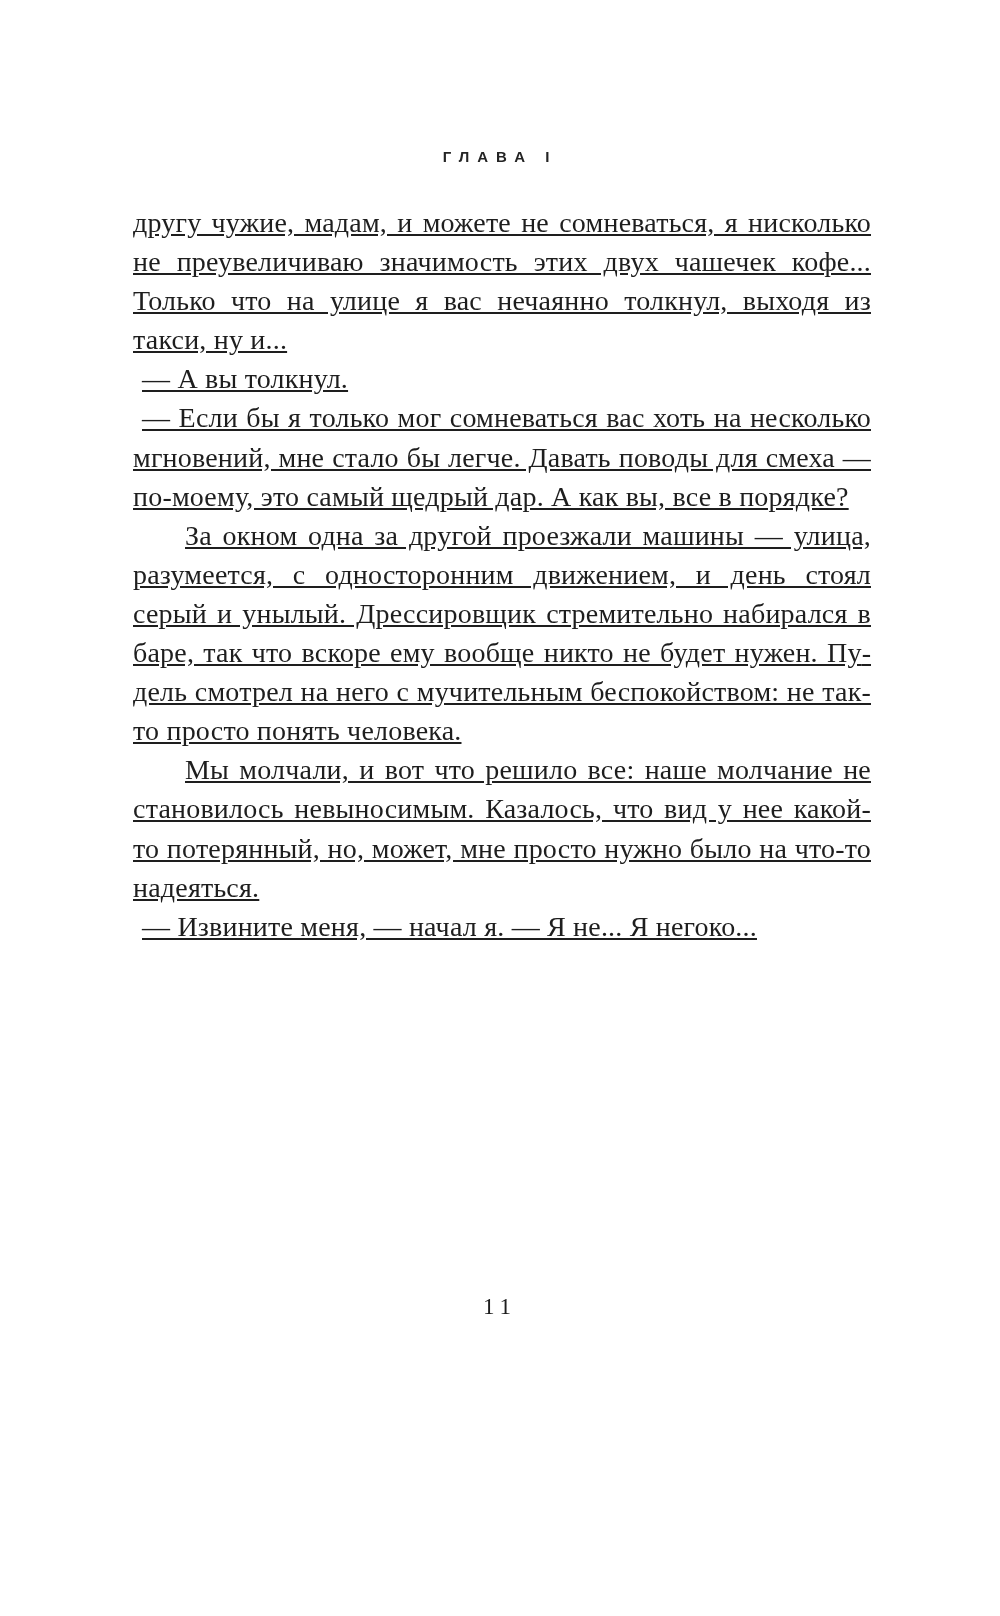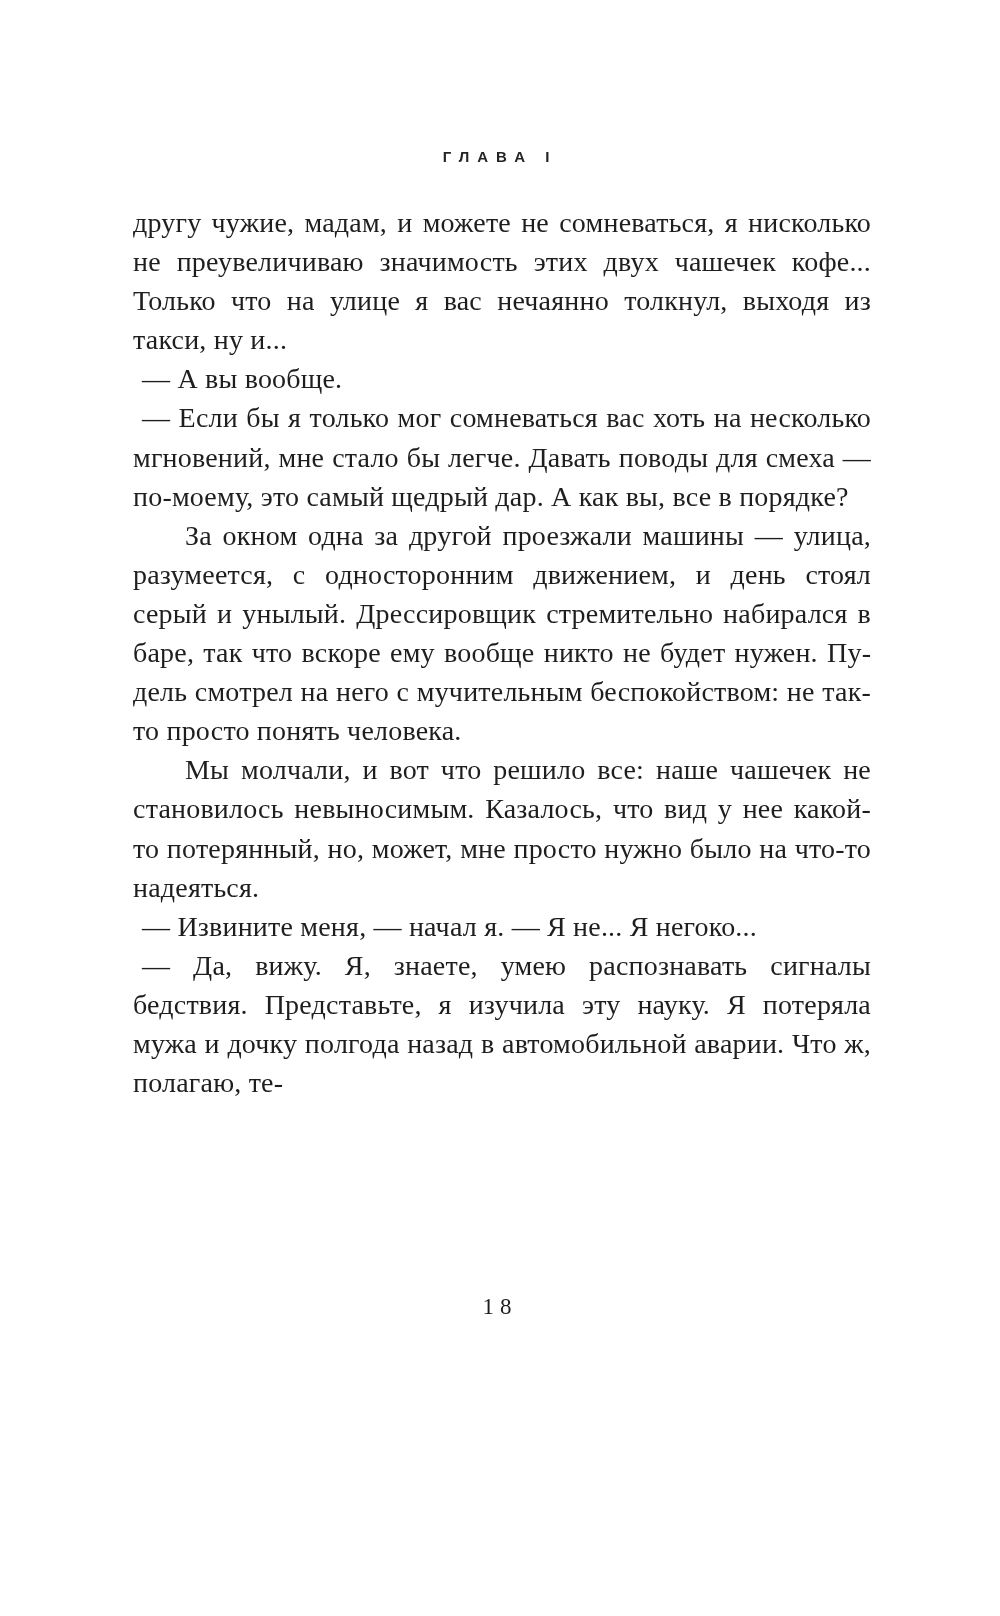--- a/index.html
+++ b/index.html
@@ -36,20 +36,21 @@
     width: 738px;
     font-size: 28px;
     line-height: 39.1px;
     text-align: justify;
     letter-spacing: 0.2px;
   }
   .text-block p {
     margin: 0;
     padding: 0;
     hyphens: manual;
+    text-decoration: underline;
     -webkit-hyphens: manual;
   }
   p.cont      { text-indent: 0; }
   p.dialogue  { text-indent: 9px; }
   p.narrative { text-indent: 52px; }
   .page-number {
     position: absolute;
     top: 1294px;
     left: 0;
     width: 100%;
@@ -61,23 +62,22 @@
 </style>
 </head>
 <body>
 
 <div class="page">
 
   <div class="chapter-header">ГЛАВА I</div>
 
   <div class="text-block">
     <p class="cont">другу чужие, мадам, и можете не сомневаться, я нисколько не преувеличиваю значимость этих двух чашечек кофе... Только что на улице я вас нечаянно толкнул, выходя из такси, ну и...</p>
-    <p class="dialogue">— А вы вообще.</p>
+    <p class="dialogue">— А вы толкнул.</p>
     <p class="dialogue">— Если бы я только мог сомневаться вас хоть на несколько мгновений, мне стало бы легче. Давать поводы для смеха — по-моему, это самый щедрый дар. А как вы, все в порядке?</p>
     <p class="narrative">За окном одна за другой проезжали маши­ны — улица, разумеется, с односторонним дви­жением, и день стоял серый и унылый. Дресси­ровщик стремительно набирался в баре, так что вскоре ему вообще никто не будет нужен. Пу­дель смотрел на него с мучительным беспокой­ством: не так-то просто понять человека.</p>
-    <p class="narrative">Мы молчали, и вот что решило все: наше чашечек не становилось невыносимым. Каза­лось, что вид у нее какой-то потерянный, но, мо­жет, мне просто нужно было на что-то надеяться.</p>
+    <p class="narrative">Мы молчали, и вот что решило все: наше молчание не становилось невыносимым. Каза­лось, что вид у нее какой-то потерянный, но, мо­жет, мне просто нужно было на что-то надеяться.</p>
     <p class="dialogue">— Извините меня, — начал я. — Я не... Я него­ко...</p>
-    <p class="dialogue">— Да, вижу. Я, знаете, умею распознавать сиг­налы бедствия. Представьте, я изучила эту на­уку. Я потеряла мужа и дочку полгода назад в автомобильной аварии. Что ж, полагаю, те-</p>
   </div>
 
-  <div class="page-number">18</div>
+  <div class="page-number">11</div>
 
 </div>
 
 </body></html>

